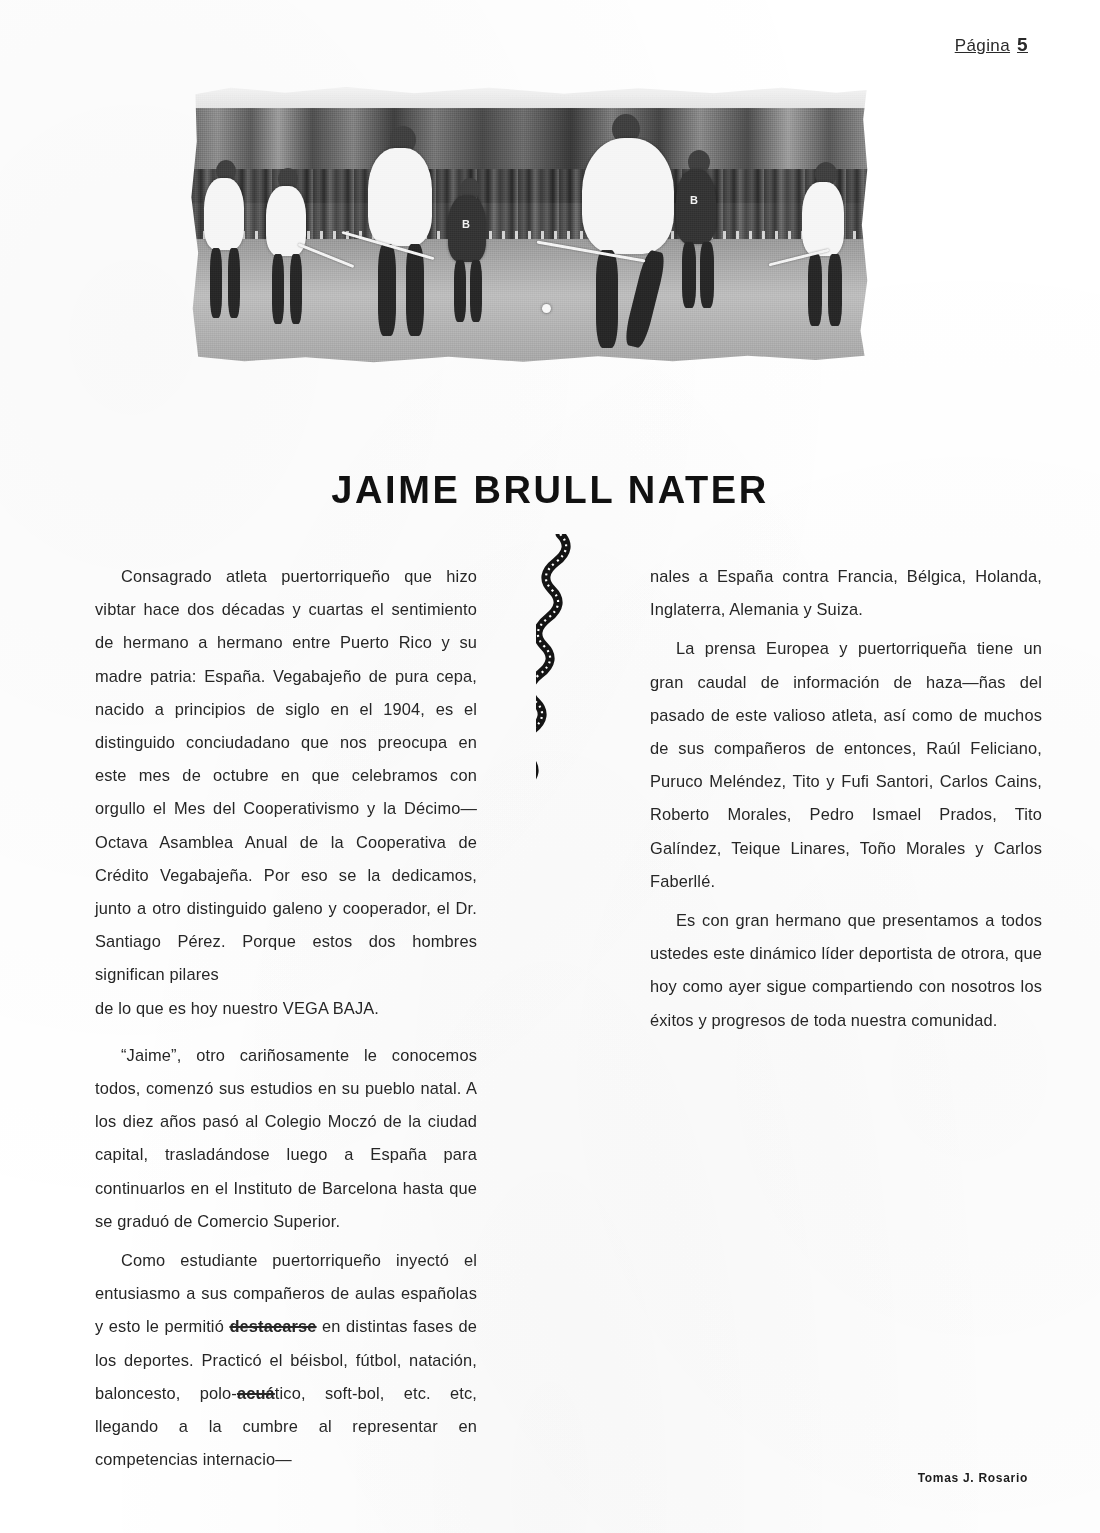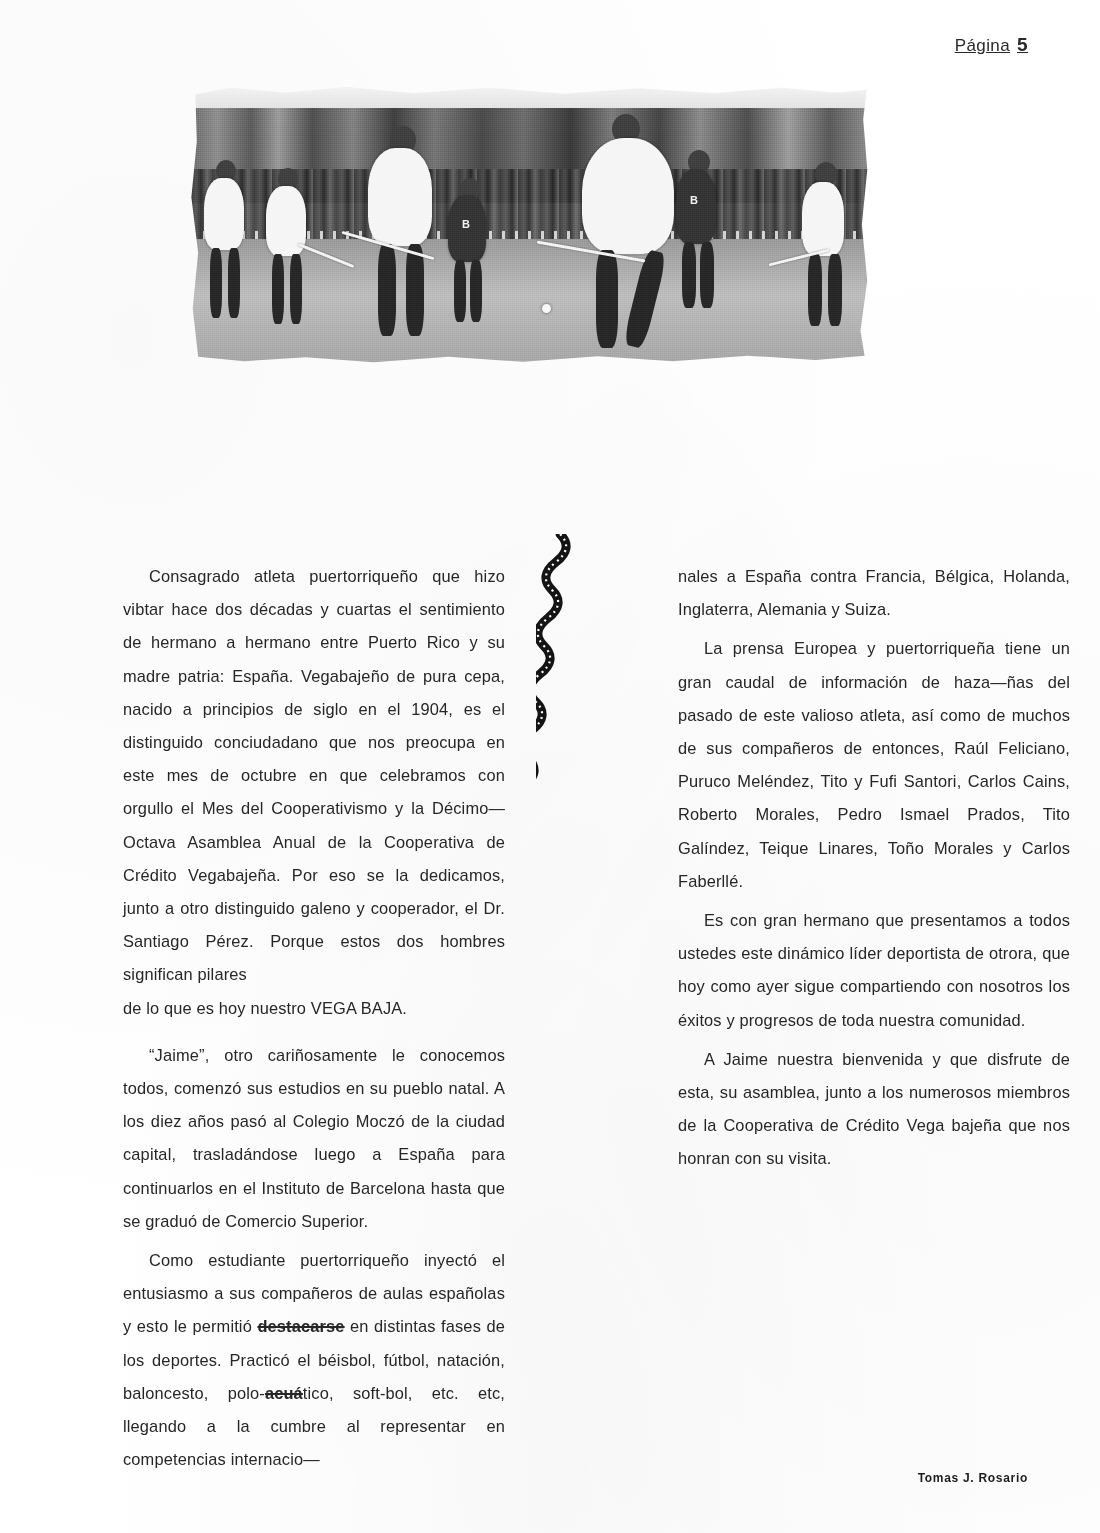--- a/index.html
+++ b/index.html
@@ -169,21 +169,20 @@
     width: 1100px;
     height: 880px;
   }
   .col {
     position: absolute;
     top: 0;
     font-size: 16.4px;
     line-height: 33.2px;
     color: #262626;
     letter-spacing: 0.15px;
-    margin-left: 28px;
   }
   .col.left  { left: 95px;  width: 382px; }
   .col.right { left: 650px; width: 392px; }
   .col p {
     margin: 0 0 6px 0;
     text-indent: 26px;
     text-align: justify;
   }
   .col p.no-indent { text-indent: 0; }
   .col p.tight { margin-bottom: 0; }
@@ -286,20 +285,21 @@
         <div class="leg" style="left:26px; top:72px; width:14px; height:72px;"></div>
         <div class="stick" style="left:-34px; top:74px; width:62px; transform:rotate(-14deg);"></div>
       </div>
 
       <div class="ball" style="left:352px; top:218px;"></div>
 
       <div class="ph-grain"></div>
     </div>
   </div>
 
+  <h1 class="article-title">JAIME BRULL NATER</h1>
 
   <div class="divider">
     <svg viewBox="0 0 48 905" preserveAspectRatio="none" aria-hidden="true">
       <path d="M24 0
                q 14 14 -4 28 q -18 14 -4 28 q 14 14 -4 28 q -18 14 -4 28
                q 14 14 -4 28 q -18 14 -4 28 q 14 14 -4 28 q -18 14 -4 28
                q 14 14 -4 28 q -18 14 -4 28 q 14 14 -4 28 q -18 14 -4 28
                q 14 14 -4 28 q -18 14 -4 28 q 14 14 -4 28 q -18 14 -4 28
                q 14 14 -4 28 q -18 14 -4 28 q 14 14 -4 28 q -18 14 -4 28
                q 14 14 -4 28 q -18 14 -4 28 q 14 14 -4 28 q -18 14 -4 28
@@ -323,20 +323,19 @@
       <p class="tight">Consagrado atleta puertorriqueño que hizo vibtar hace dos décadas y cuartas el sentimiento de hermano a hermano entre Puerto Rico y su madre patria: España. Vegabajeño de pura cepa, nacido a principios de siglo en el 1904, es el distinguido conciudadano que nos preocupa en este mes de octubre en que celebramos con orgullo el Mes del Cooperativismo y la Décimo—Octava Asamblea Anual de la Cooperativa de Crédito Vegabajeña. Por eso se la dedicamos, junto a otro distinguido galeno y cooperador, el Dr. Santiago Pérez. Porque estos dos hombres significan pilares</p>
       <p class="no-indent gap">de lo que es hoy nuestro VEGA BAJA.</p>
       <p>“Jaime”, otro cariñosamente le conocemos todos, comenzó sus estudios en su pueblo natal. A los diez años pasó al Colegio Moczó de la ciudad capital, trasladándose luego a España para continuarlos en el Instituto de Barcelona hasta que se graduó de Comercio Superior.</p>
       <p><span>Como estudiante puertorriqueño inyectó el entusiasmo a sus compañeros de aulas españolas y esto le permitió </span><span class="strike">destacarse</span><span> en distintas fases de los deportes. Practicó el béisbol, fútbol, natación, baloncesto, polo-</span><span class="strike">acuá</span><span>tico, soft-bol, etc. etc, llegando a la cumbre al representar en competencias internacio—</span></p>
     </div>
 
     <div class="col right">
       <p class="no-indent">nales a España contra Francia, Bélgica, Holanda, Inglaterra, Alemania y Suiza.</p>
       <p>La prensa Europea y puertorriqueña tiene un gran caudal de información de haza—ñas del pasado de este valioso atleta, así como de muchos de sus compañeros de entonces, Raúl Feliciano, Puruco Meléndez, Tito y Fufi Santori, Carlos Cains, Roberto Morales, Pedro Ismael Prados, Tito Galíndez, Teique Linares, Toño Morales y Carlos Faberllé.</p>
       <p>Es con gran hermano que presentamos a todos ustedes este dinámico líder deportista de otrora, que hoy como ayer sigue compartiendo con nosotros los éxitos y progresos de toda nuestra comunidad.</p>
-      <p>A Jaime nuestra bienvenida y que disfrute de esta, su asamblea, junto a los numerosos miembros de la Cooperativa de Crédito Vega bajeña que nos honran con su visita.</p>
     </div>
 
   </div>
 
   <div class="signature">Tomas J. Rosario</div>
 
 </div>
 
 </body></html>

